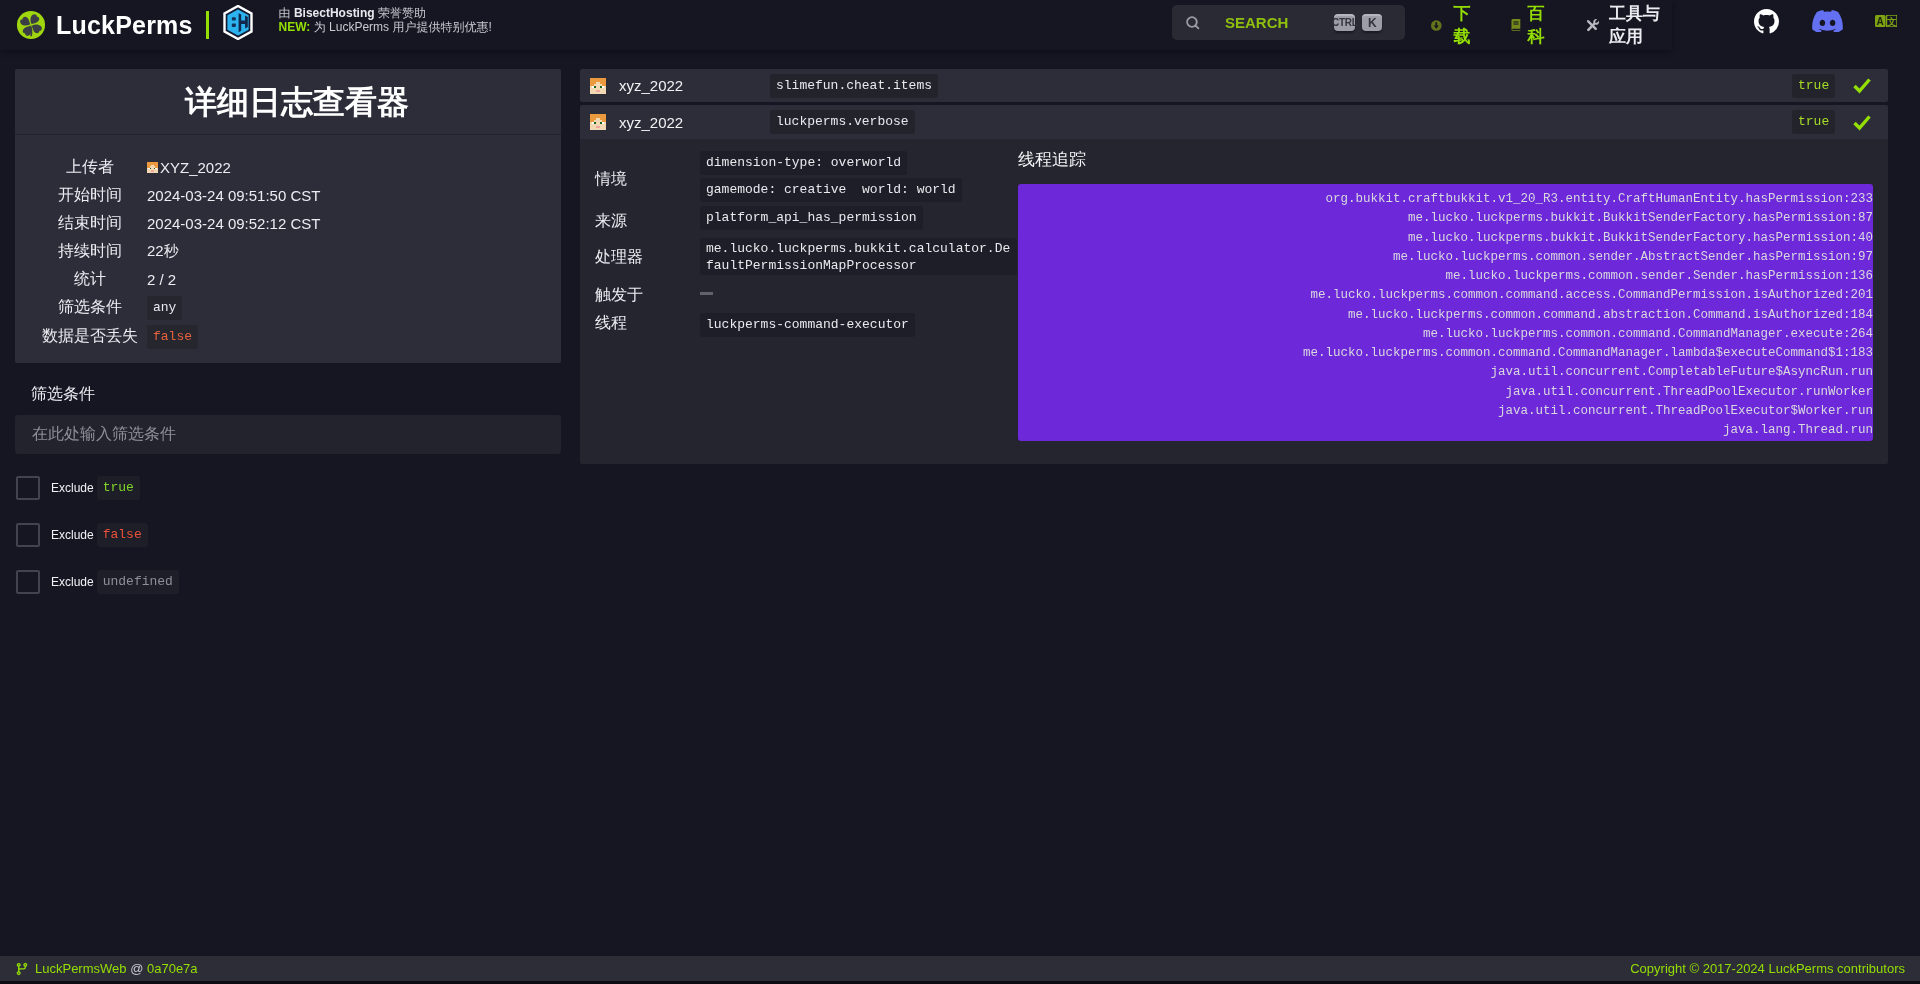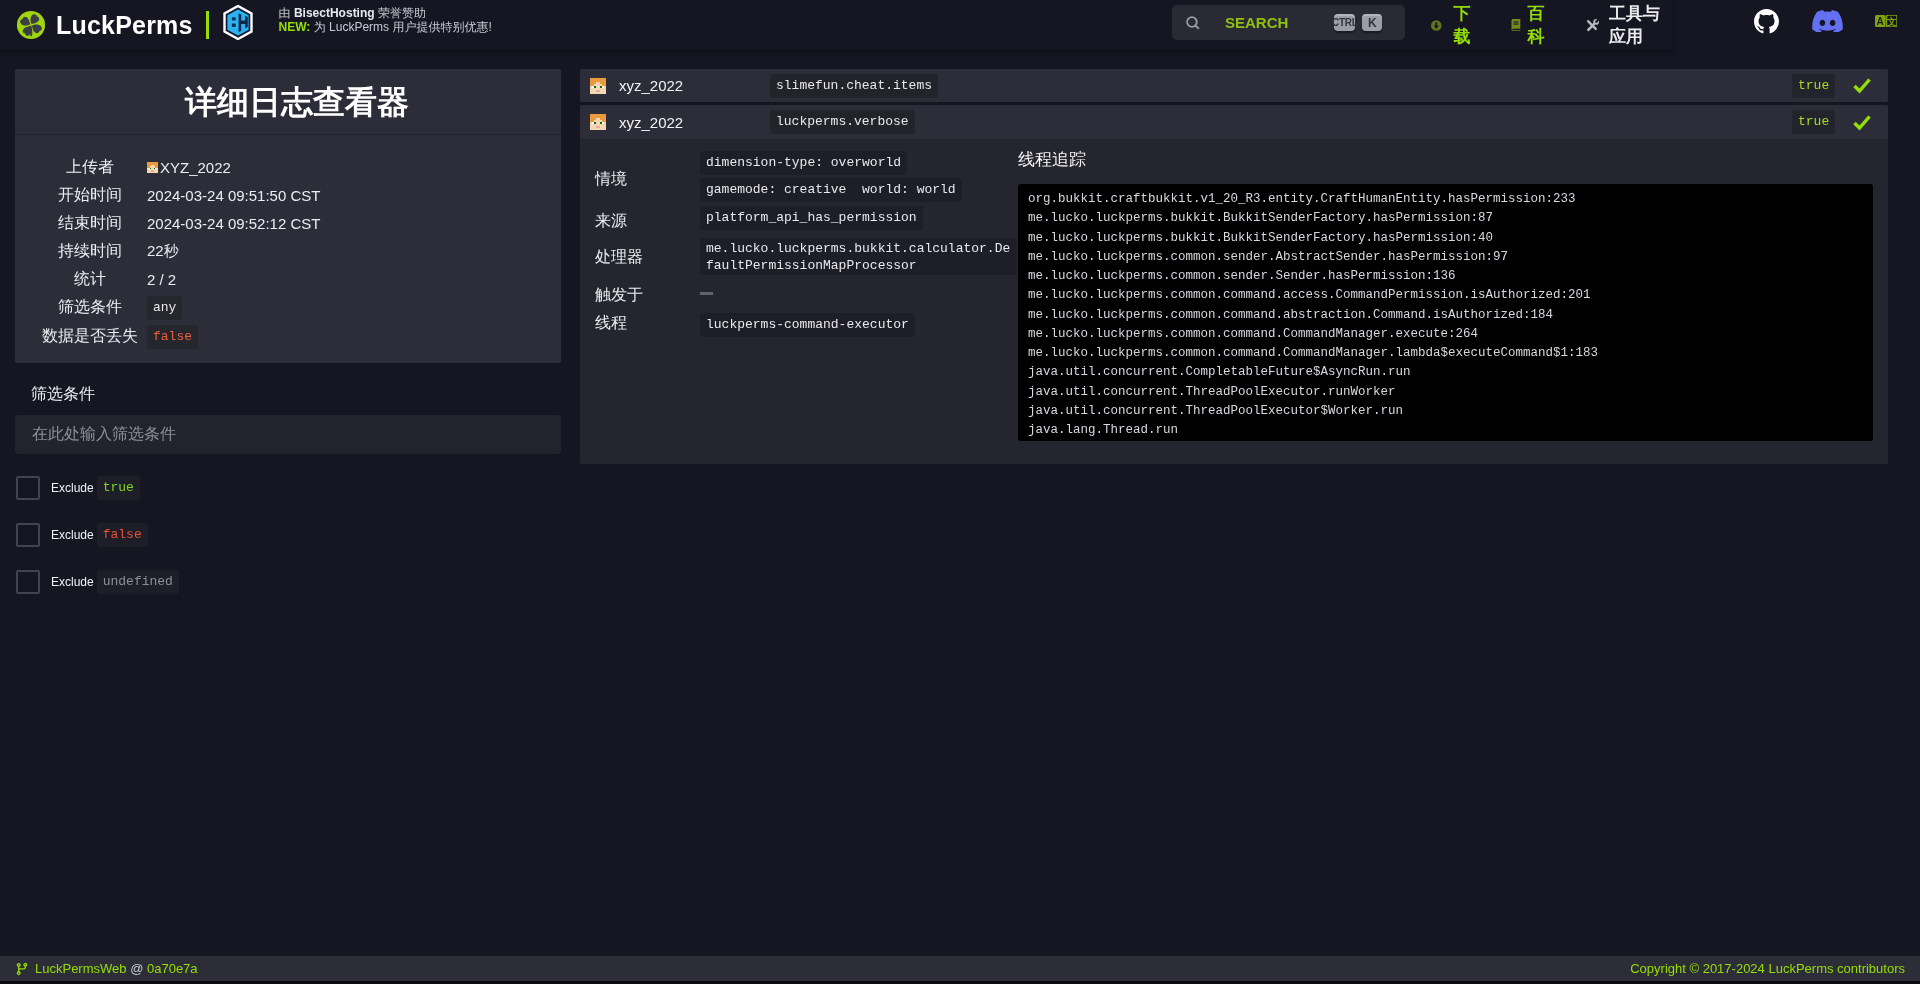--- a/index.html
+++ b/index.html
@@ -54,23 +54,23 @@
   .vrow .nm { color:#f2f2f5; font-size:15px; margin-left:13px; }
   .vrow code.badge { position:absolute; left:190px; }
   .vrow .tv { position:absolute; left:1212px; }
   .vrow .tv code.badge { position:static; color:#a6dc25; }
   .vrow svg.chk { position:absolute; left:1272px; }
   .detail { background:#25252f; height:325px; position:relative; border-radius:0 0 2px 2px; }
   .dlabel { position:absolute; left:15px; color:#ecedf2; font-size:16px; }
   .dbadge { position:absolute; left:120px; }
   .detail code.badge { background:#1e1e28; }
   .tt-head { position:absolute; left:438px; top:9px; color:#f4f4f7; font-size:17px; }
-  .ttrace { position:absolute; left:438px; top:45px; width:855px; height:257px; background:#000000;
+  .ttrace { position:absolute; left:438px; top:45px; width:855px; height:257px; background:#6d28d9;
     border-radius:3px; font-family:"Liberation Mono", monospace; font-size:12.5px; color:#d8d8df;
-    line-height:19.25px; padding:6px 0 0 10px; }
+    line-height:19.25px; padding:6px 0 0 10px;text-align:right; }
 
   
   footer { position:absolute; left:0; top:956px; width:1920px; height:25px; background:#2d2d38;
     display:flex; align-items:center; font-size:13px; color:#94df03; }
   .bstrip { position:absolute; left:0; top:981px; width:1920px; height:3px; background:#0b0b11; }
   footer .at { color:#c8c8d0; }
 </style>
 </head>
 <body>
 <header>

